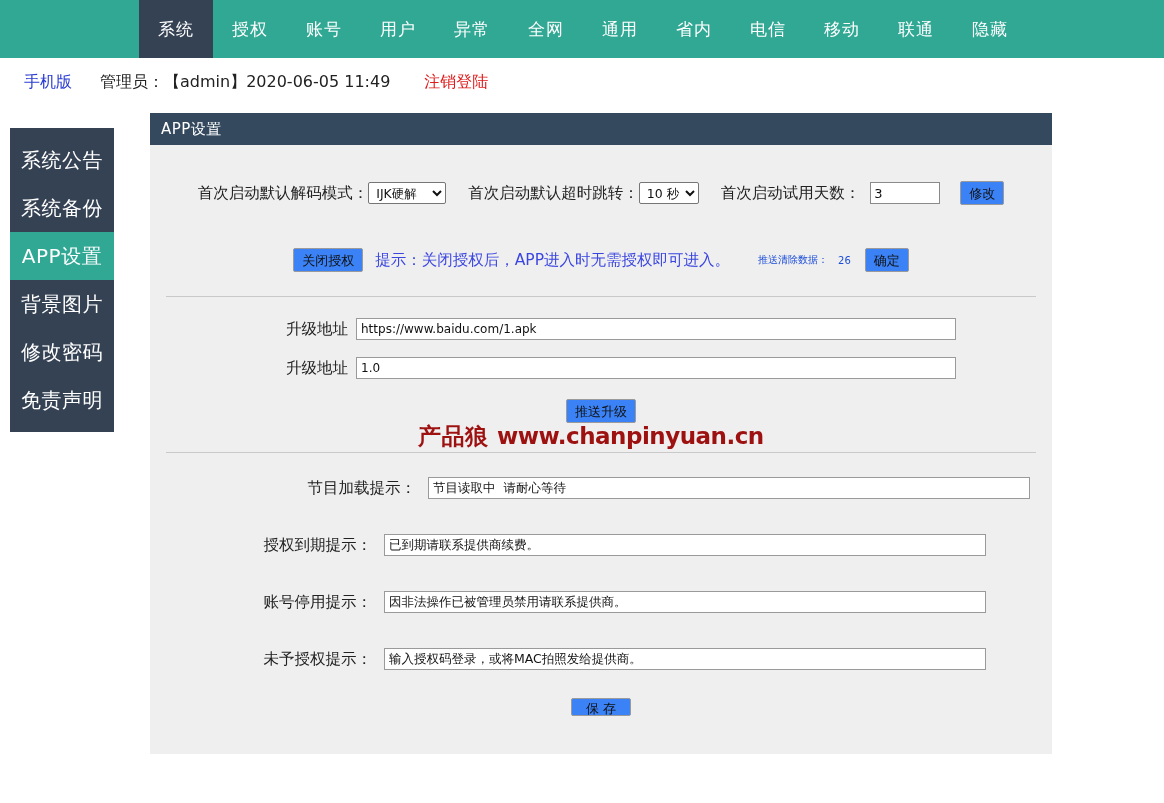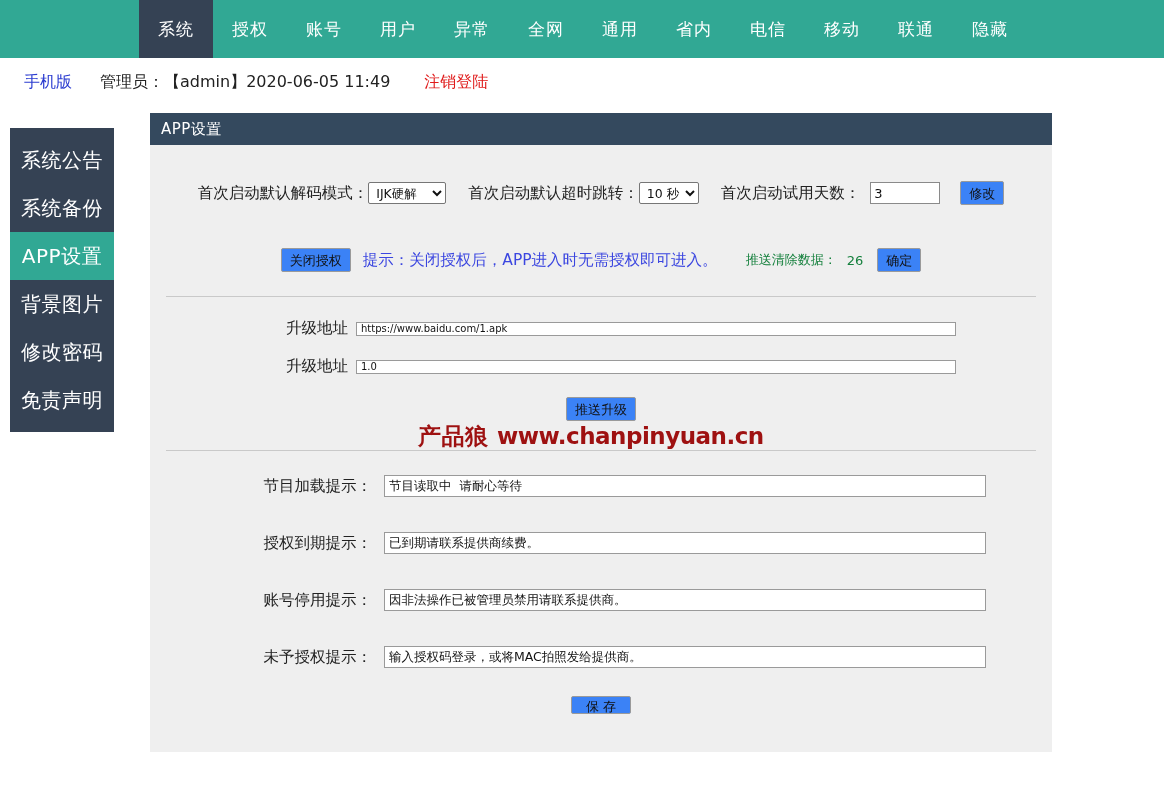--- a/index.html
+++ b/index.html
@@ -150,21 +150,21 @@
     color: #111;
     background: #3b82f6;
     border: 1px solid #9a9a9a;
     border-radius: 2px;
     padding: 2px 8px;
     height: 24px;
     cursor: pointer;
     line-height: 1;
   }
   .hint-blue { color: #3b46e0; font-size: 15.5px; }
-  .hint-red  { color: #15803d; font-size: 13px; text-align: center; }
+  .hint-red  { color: #1d4ed8; font-size: 10px; text-align: center; }
 
   hr.sep {
     border: none;
     border-top: 1px solid #c9c9c9;
     margin: 24px 16px 0 16px;
   }
 
   
   .wrow {
     display: flex;
@@ -174,22 +174,22 @@
     padding-left: 110px;
   }
   .wrow .wlbl {
     width: 96px;
     text-align: right;
     padding-right: 8px;
     white-space: nowrap;
   }
   input.txt-wide {
     font-family: "DejaVu Sans", "Liberation Sans", sans-serif;
-    font-size: 10px;
-    height: 14px;
+    font-size: 12px;
+    height: 22px;
     width: 600px;
     padding: 0 4px;
     border: 1px solid #9a9a9a;
     background: #ffffff;
     color: #111;
   }
 
   .trow {
     display: flex;
     align-items: center;
@@ -309,21 +309,21 @@
         <input class="txt-wide" type="text" value="1.0" style="">
       </div>
 
       <div class="center" style="margin-top:20px;">
         <button class="btn">推送升级</button>
       </div>
 
       <hr class="sep" style="margin-top:29px;">
 
       <div id="tips-list" style="margin-top:24px;">
-          <div class="trow" style="margin-top: 0px;">
+          <div class="trow" style="margin-top: 0px; margin-left: 44px;">
             <span class="tlbl">节目加载提示：</span>
             <input type="text" class="txt-tip" value="节目读取中  请耐心等待" style="">
           </div>
           <div class="trow" style="margin-top: 35px;">
             <span class="tlbl">授权到期提示：</span>
             <input type="text" class="txt-tip" value="已到期请联系提供商续费。" style="">
           </div>
           <div class="trow" style="margin-top: 35px;">
             <span class="tlbl">账号停用提示：</span>
             <input type="text" class="txt-tip" value="因非法操作已被管理员禁用请联系提供商。" style="">

